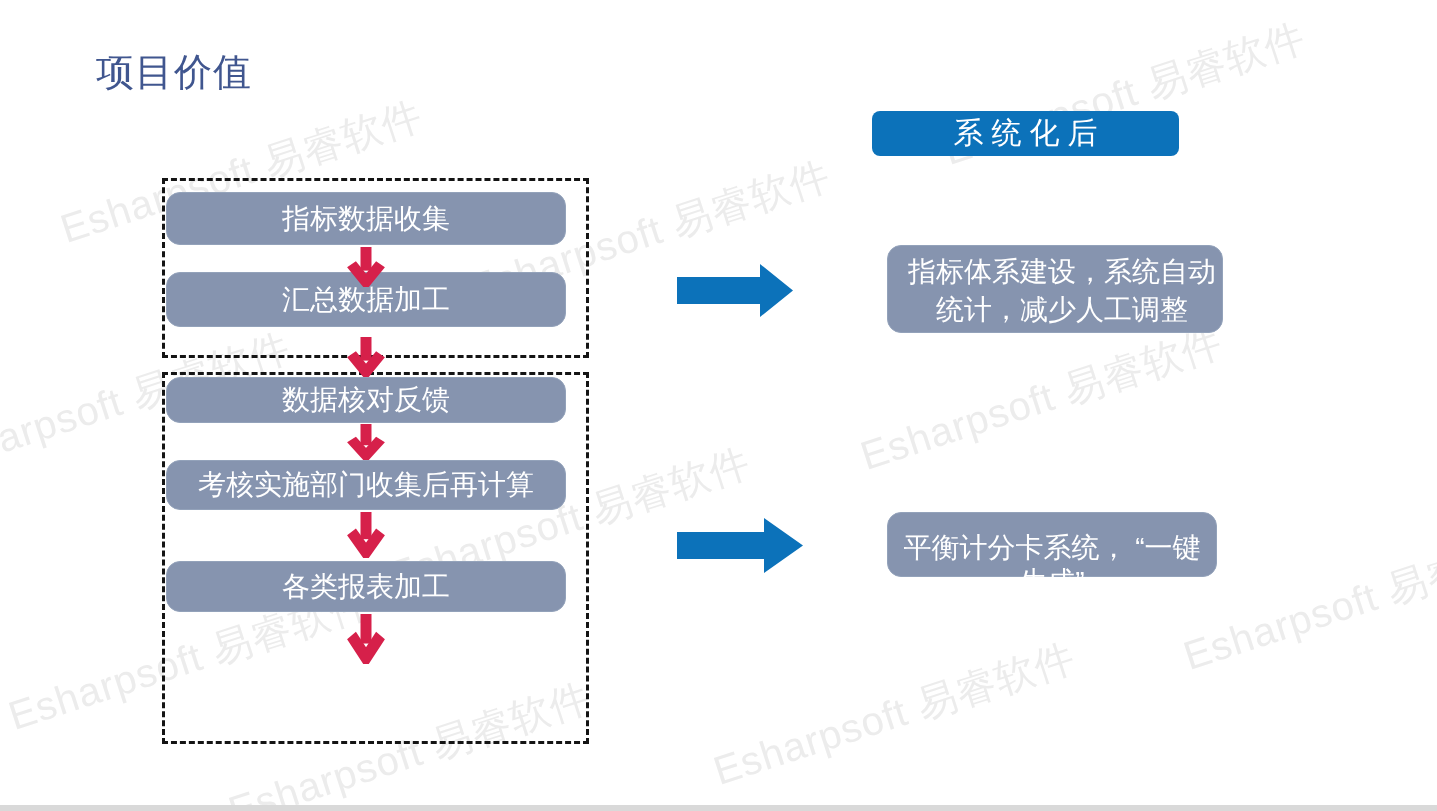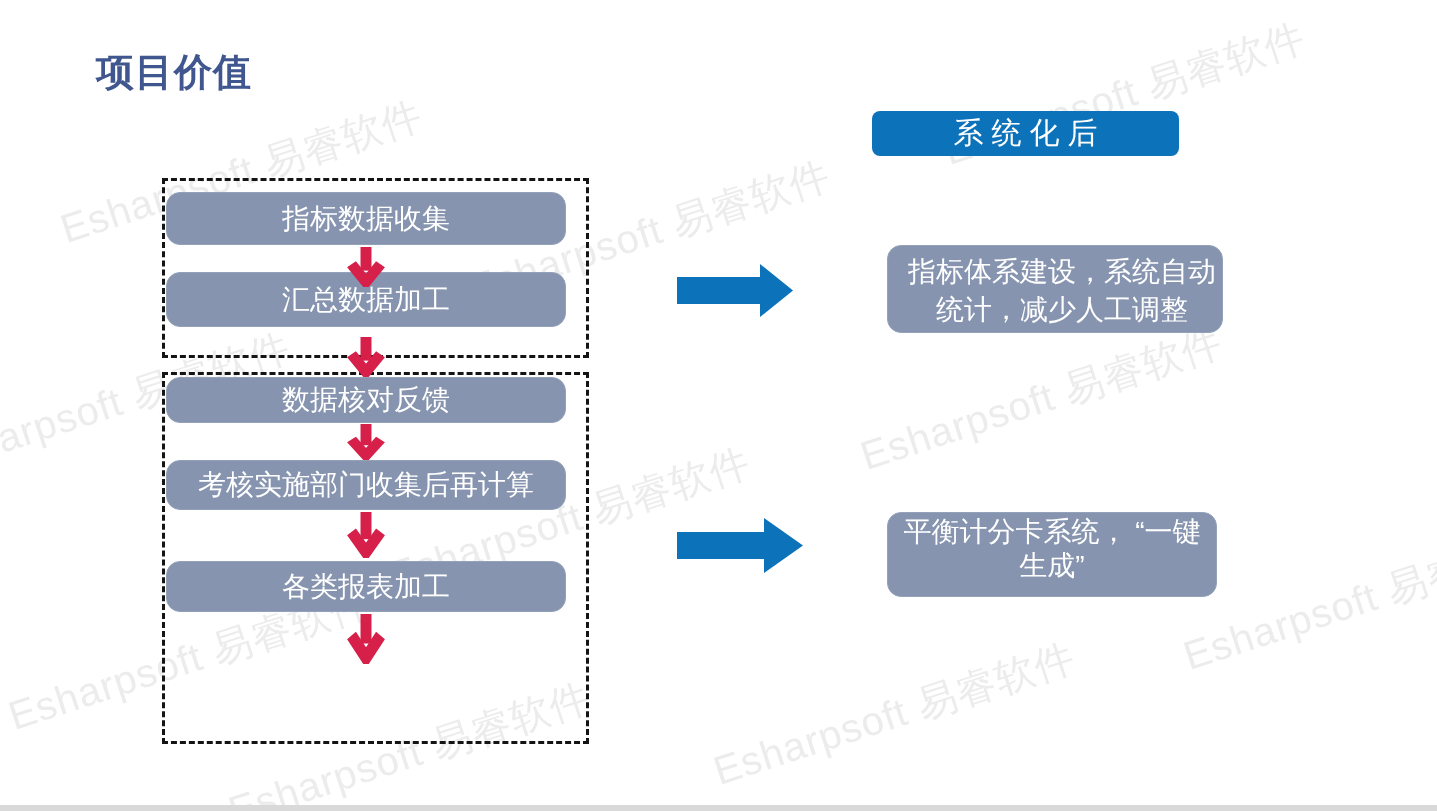--- a/index.html
+++ b/index.html
@@ -18,21 +18,21 @@
     color:#ececec;
     white-space:nowrap;
     transform:rotate(-18deg);
     transform-origin:left center;
     letter-spacing:1px;
     user-select:none;
   }
   
   .title{
     position:absolute;left:96px;top:22px;z-index:3;
-    font-size:38px;font-weight:bold;color:#40568f;
+    font-size:38px;font-weight:normal;color:#40568f;
     letter-spacing:1px;
   }
   
   .col-header{
     position:absolute;z-index:3;
     background:#0c72ba;border-radius:8px;
     color:#ffffff;
     font-family:"Liberation Serif", serif;
     font-size:30px;letter-spacing:8px;
     display:flex;align-items:center;justify-content:center;
@@ -76,21 +76,21 @@
   .b2{left:677px;top:518px;}
   
   .result{
     position:absolute;z-index:3;
     background:#8694af;border-radius:14px;
     border:1px solid #93a2ba;
     color:#ffffff;font-size:28px;text-align:center;
     box-sizing:border-box;
   }
   .r1{left:887px;top:245px;width:336px;height:88px;line-height:38px;padding:7px 0 0 14px;}
-  .r2{left:887px;top:512px;width:330px;height:85px;line-height:34px;padding:2px 12px 0 12px;}
+  .r2{left:887px;top:512px;width:330px;height:65px;line-height:34px;padding:18px 12px 0 12px;}
   
   .bottom-bar{
     position:absolute;z-index:3;left:0;top:805px;width:100%;height:6px;
     background:#d9d9d9;
   }
 </style>
 </head>
 <body>
 
 <div class="slide">

